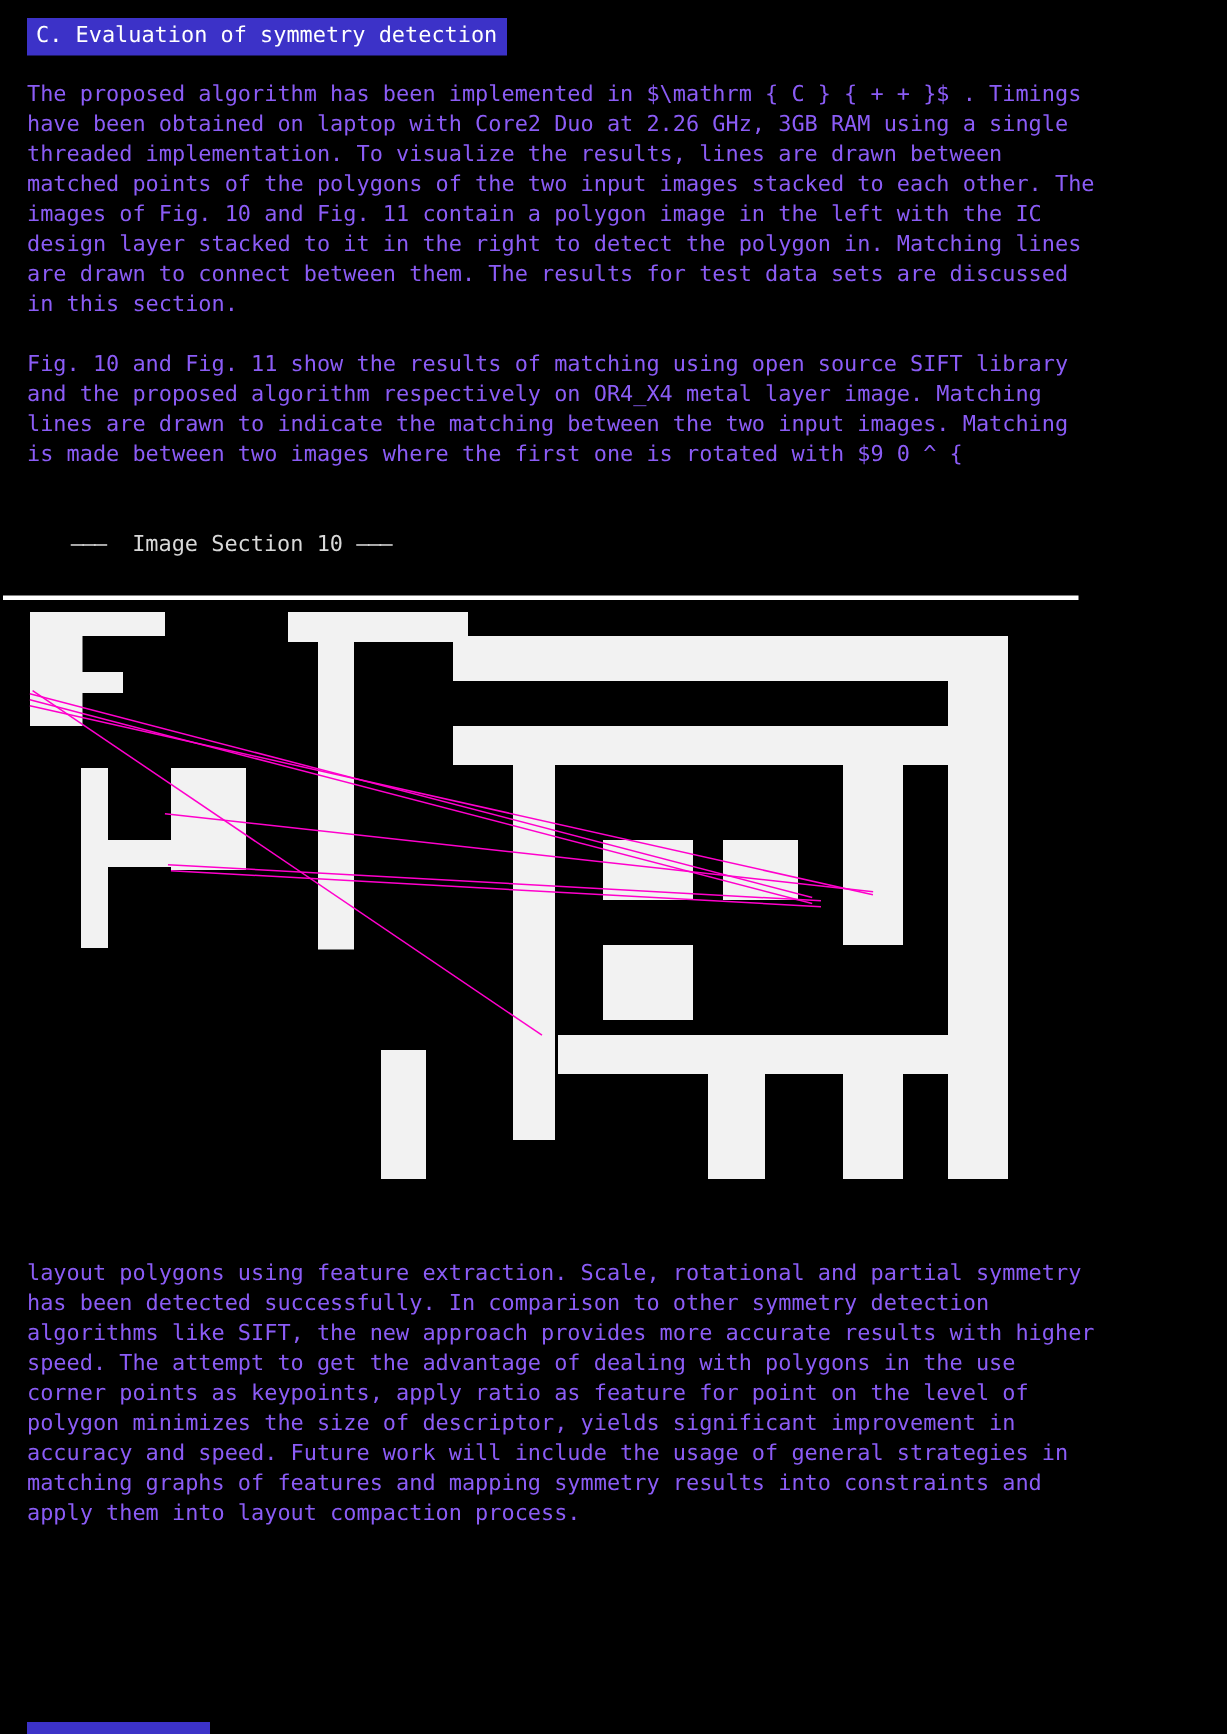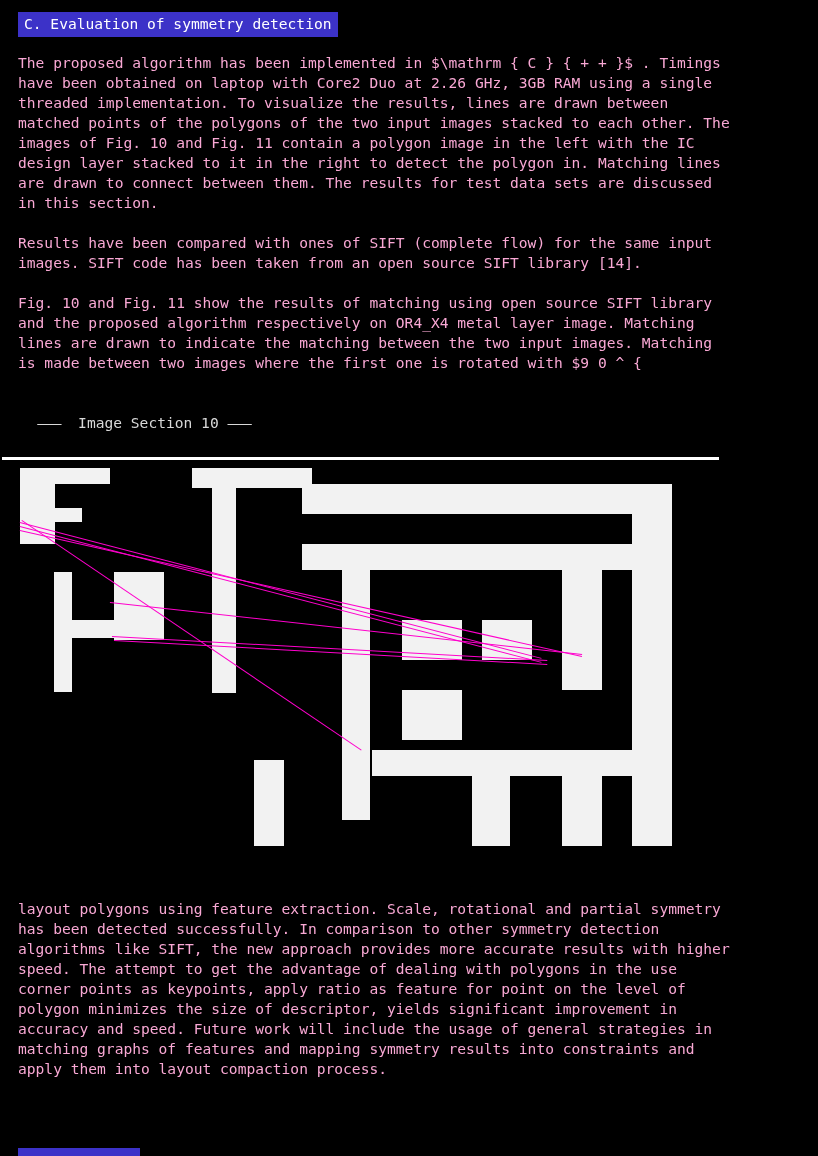--- a/index.html
+++ b/index.html
@@ -36,29 +36,29 @@
     font-size: 14.6px;
     letter-spacing: 0px;
     white-space: pre;
   }
 
   .para {
     margin: 0;
     padding: 0 38px 0 18px;
     white-space: pre-wrap;
     word-wrap: break-word;
-    color: #f9a8d4;
+    color: #8b5cf6;
   }
   .para + .para {
     margin-top: 20px;
   }
 
   
   .sep {
-    padding: 0 0 0 2px;
+    padding: 0 0 0 12px;
     color: #d8d8d8;
     white-space: pre;
     font-size: 14.6px;
     line-height: 20px;
   }
   .sep .dash {
     color: #d8d8d8;
     letter-spacing: -1px;
   }
 
@@ -117,21 +117,20 @@
 
 <div class="page">
 
   <div class="heading-row">
     <span class="heading">C. Evaluation of symmetry detection</span>
   </div>
 
   <div style="height:16px"></div>
 
   <p class="para">The proposed algorithm has been implemented in $\mathrm { C } { + + }$ . Timings have been obtained on laptop with Core2 Duo at 2.26 GHz, 3GB RAM using a single threaded implementation. To visualize the results, lines are drawn between matched points of the polygons of the two input images stacked to each other. The images of Fig. 10 and Fig. 11 contain a polygon image in the left with the IC design layer stacked to it in the right to detect the polygon in. Matching lines are drawn to connect between them. The results for test data sets are discussed in this section.</p>
-  <p class="para">Results have been compared with ones of SIFT (complete flow) for the same input images. SIFT code has been taken from an open source SIFT library [14].</p>
   <p class="para">Fig. 10 and Fig. 11 show the results of matching using open source SIFT library and the proposed algorithm respectively on OR4_X4 metal layer image. Matching lines are drawn to indicate the matching between the two input images. Matching is made between two images where the first one is rotated with $9 0 ^ {</p>
 
   <div style="height:20px"></div>
 
   <div class="sep">
     <span class="dash">———</span><span>  </span><span>Image Section 10</span><span> </span><span class="dash">———</span>
   </div>
 
   <div class="figure-wrap">
     <div class="figure-topline"></div>

